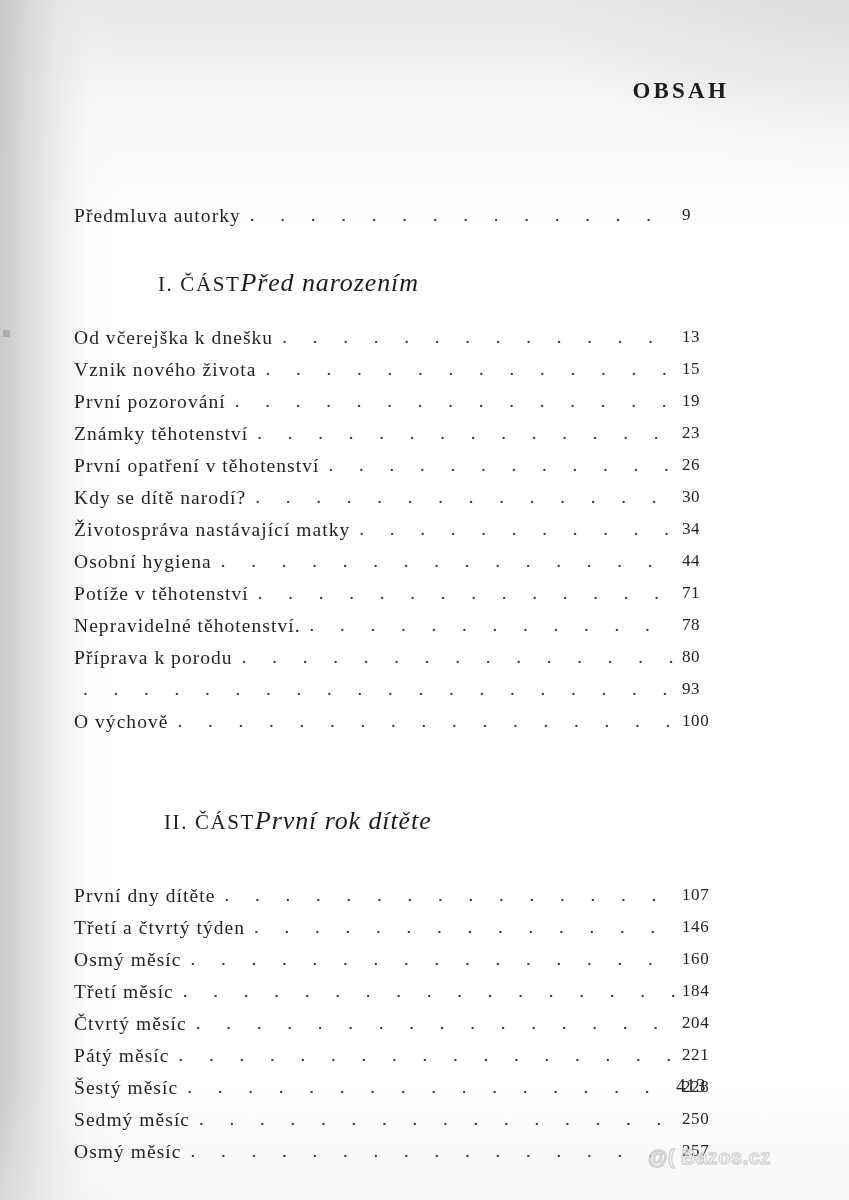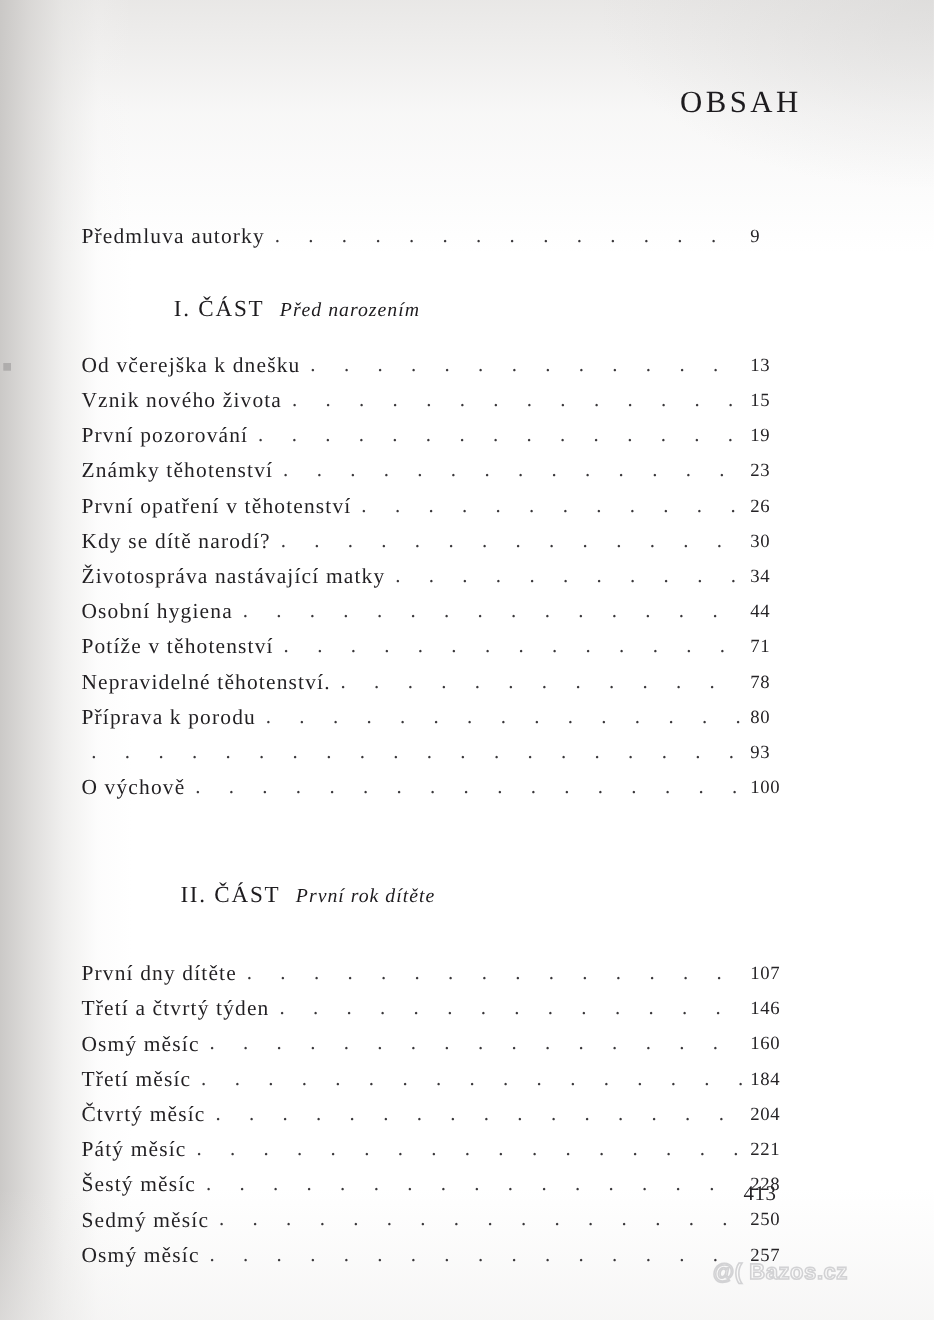--- a/index.html
+++ b/index.html
@@ -68,23 +68,23 @@
     width: 7px; height: 7px;
     background: rgba(150,148,148,0.55);
     pointer-events: none;
   }
 
   
   .doc-title {
     position: absolute;
     top: 78px;
     right: 120px;
-    font-size: 28px;
+    font-size: 23px;
     letter-spacing: 3.2px;
-    font-weight: 400;
+    font-weight: 700;
     color: #1d1b1e;
     white-space: nowrap;
   }
 
   
   .toc {
     position: absolute;
     left: 74px;
     top: 206px;
     width: 660px;
@@ -134,23 +134,22 @@
     align-items: baseline;
     text-align: center;
   }
   .part-head .part-no {
     letter-spacing: 1.6px;
     font-variant: small-caps;
     font-size: 21px;
   }
   .part-head .part-title {
     font-style: italic;
-    font-size: 18px;
+    font-size: 26px;
     letter-spacing: 0.9px;
-    margin-left: 14px;
   }
 
   .group { margin-top: 0; }
 
   
   .sp-1 { height: 30px; }
   .sp-2 { height: 30px; }
   .sp-3 { height: 62px; }
   .sp-4 { height: 50px; }
 

